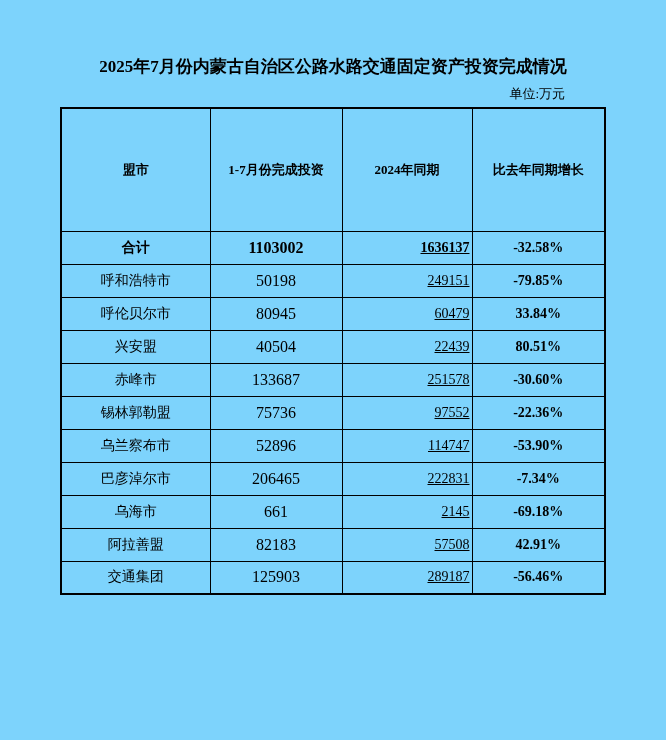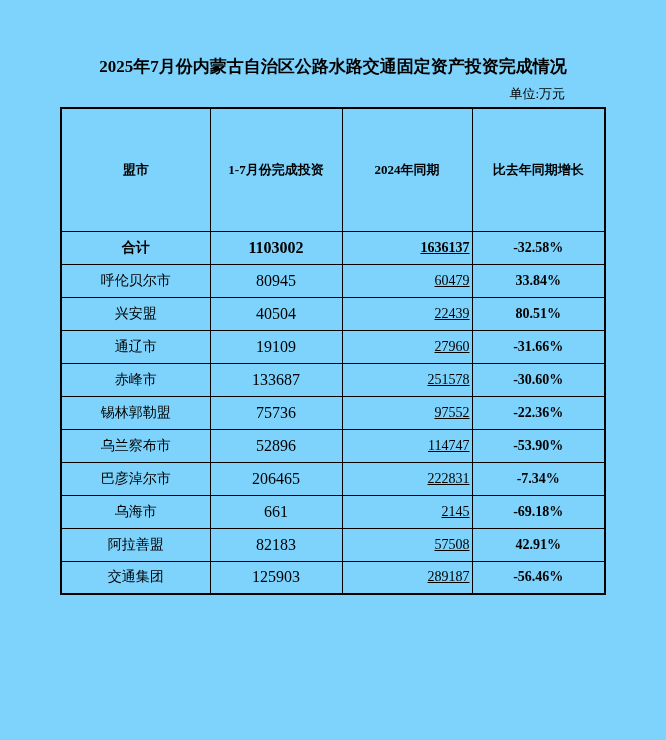--- a/index.html
+++ b/index.html
@@ -85,36 +85,36 @@
       </tr>
     </thead>
     <tbody>
       <tr class="total-row">
         <td class="c-name">合计</td>
         <td class="c-cur">1103002</td>
         <td class="c-prev">1636137</td>
         <td class="c-growth">-32.58%</td>
       </tr>
       <tr>
+        <td class="c-name">呼和浩特市</td>
+        <td class="c-cur">50198</td>
+        <td class="c-prev">249151</td>
+        <td class="c-growth">-79.85%</td>
+      </tr>
+      <tr>
         <td class="c-name">呼伦贝尔市</td>
         <td class="c-cur">80945</td>
         <td class="c-prev">60479</td>
         <td class="c-growth">33.84%</td>
       </tr>
       <tr>
         <td class="c-name">兴安盟</td>
         <td class="c-cur">40504</td>
         <td class="c-prev">22439</td>
         <td class="c-growth">80.51%</td>
-      </tr>
-      <tr>
-        <td class="c-name">通辽市</td>
-        <td class="c-cur">19109</td>
-        <td class="c-prev">27960</td>
-        <td class="c-growth">-31.66%</td>
       </tr>
       <tr>
         <td class="c-name">赤峰市</td>
         <td class="c-cur">133687</td>
         <td class="c-prev">251578</td>
         <td class="c-growth">-30.60%</td>
       </tr>
       <tr>
         <td class="c-name">锡林郭勒盟</td>
         <td class="c-cur">75736</td>

